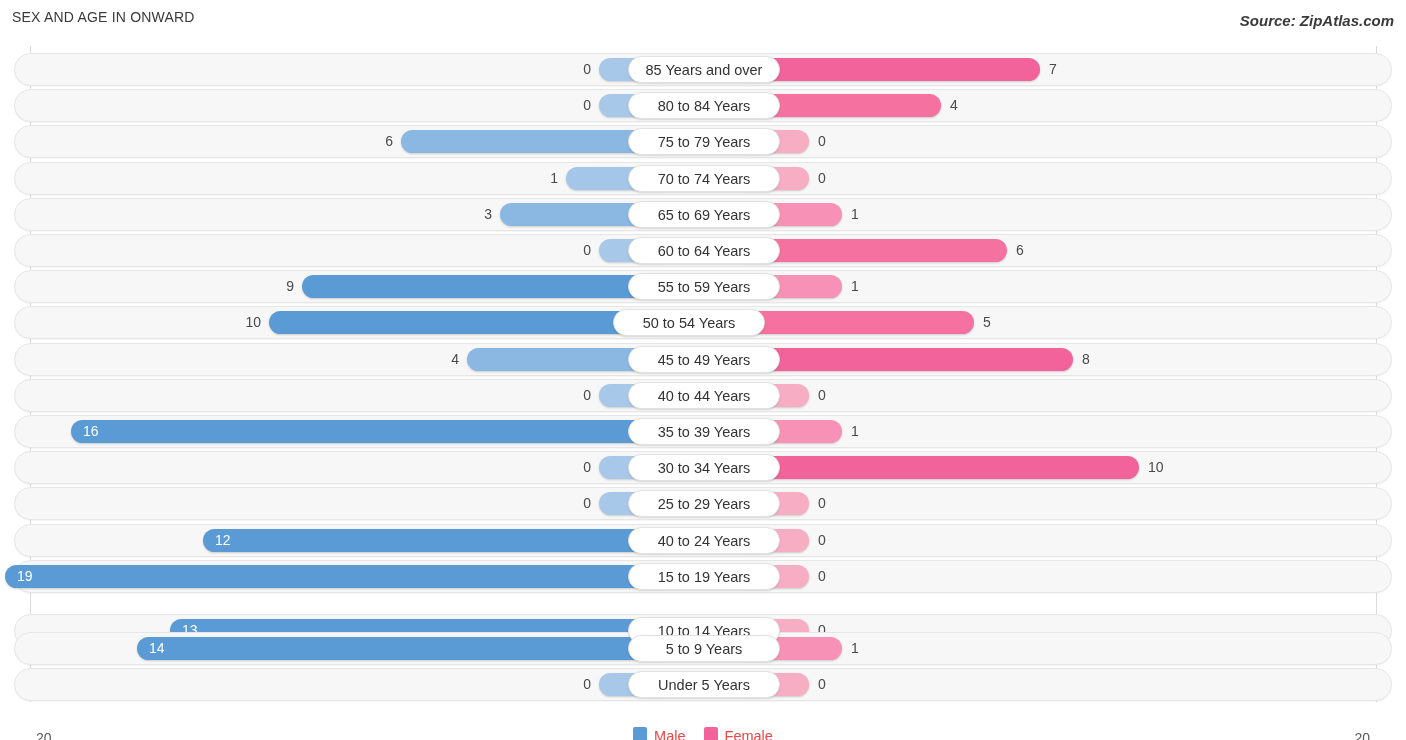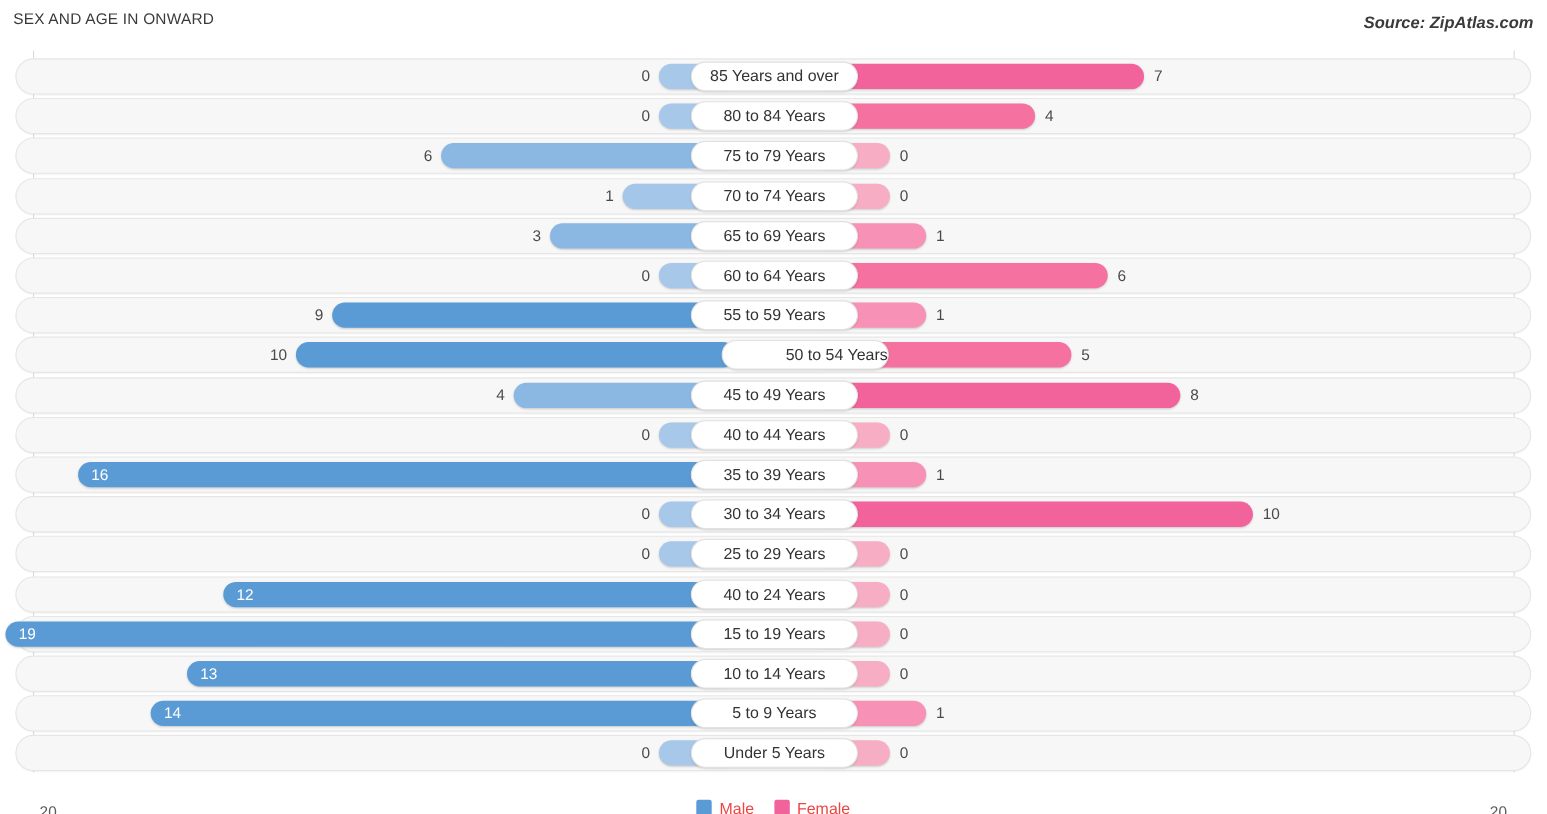--- a/index.html
+++ b/index.html
@@ -142,21 +142,21 @@
       <div class="val val-male-out" style="left: 235px; width: 44px; text-align: right;">9</div>
       <div class="bar bar-female" style="background: rgb(247, 146, 182); width: 103px; left: 724px;"></div>
       <div class="val val-female-out" style="left: 836px;">1</div>
       <div class="center-pill" style="width: 152px; left: 613px;">55 to 59 Years</div>
     </div>
     <div class="row" style="top: 260.4px;">
       <div class="bar bar-male" style="background: rgb(91, 155, 213); width: 400px; left: 254px;"></div>
       <div class="val val-male-out" style="left: 202px; width: 44px; text-align: right;">10</div>
       <div class="bar bar-female" style="background: rgb(245, 113, 159); width: 235px; left: 724px;"></div>
       <div class="val val-female-out" style="left: 968px;">5</div>
-      <div class="center-pill" style="width: 152px; left: 641px; text-align: right;">50 to 54 Years</div>
+      <div class="center-pill" style="width: 152px; left: 598px;">50 to 54 Years</div>
     </div>
     <div class="row" style="top: 296.6px;">
       <div class="bar bar-male" style="background: rgb(139, 184, 227); width: 202px; left: 452px;"></div>
       <div class="val val-male-out" style="left: 400px; width: 44px; text-align: right;">4</div>
       <div class="bar bar-female" style="background: rgb(242, 98, 155); width: 334px; left: 724px;"></div>
       <div class="val val-female-out" style="left: 1067px;">8</div>
       <div class="center-pill" style="width: 152px; left: 613px;">45 to 49 Years</div>
     </div>
     <div class="row" style="top: 332.8px;">
       <div class="bar bar-male" style="background: rgb(168, 200, 234); width: 70px; left: 584px;"></div>
@@ -193,21 +193,21 @@
       <div class="val val-female-out" style="left: 803px;">0</div>
       <div class="center-pill" style="width: 152px; left: 613px;">40 to 24 Years</div>
     </div>
     <div class="row" style="top: 513.8px;">
       <div class="bar bar-male" style="background: rgb(91, 155, 213); width: 664px; left: -10px;"></div>
       <div class="val val-in" style="left: 2px;">19</div>
       <div class="bar bar-female" style="background: rgb(247, 174, 196); width: 70px; left: 724px;"></div>
       <div class="val val-female-out" style="left: 803px;">0</div>
       <div class="center-pill" style="width: 152px; left: 613px;">15 to 19 Years</div>
     </div>
-    <div class="row" style="top: 550px;">
+    <div class="row" style="top: 568px;">
       <div class="bar bar-male" style="background: rgb(91, 155, 213); width: 499px; left: 155px;"></div>
       <div class="val val-in" style="left: 167px;">13</div>
       <div class="bar bar-female" style="background: rgb(247, 174, 196); width: 70px; left: 724px;"></div>
       <div class="val val-female-out" style="left: 803px;">0</div>
       <div class="center-pill" style="width: 152px; left: 613px;">10 to 14 Years</div>
     </div>
     <div class="row" style="top: 586.2px;">
       <div class="bar bar-male" style="background: rgb(91, 155, 213); width: 532px; left: 122px;"></div>
       <div class="val val-in" style="left: 134px;">14</div>
       <div class="bar bar-female" style="background: rgb(247, 146, 182); width: 103px; left: 724px;"></div>

